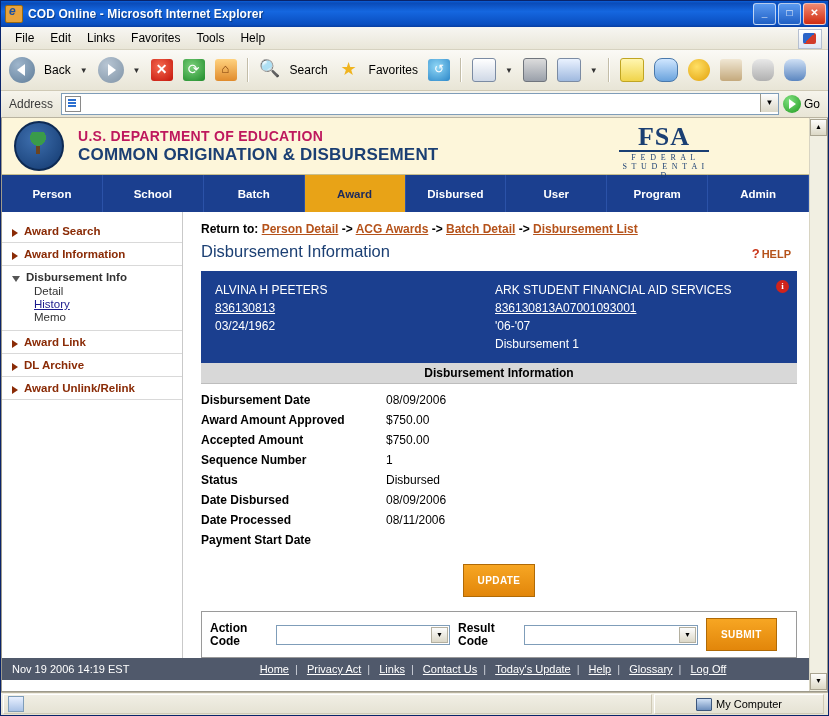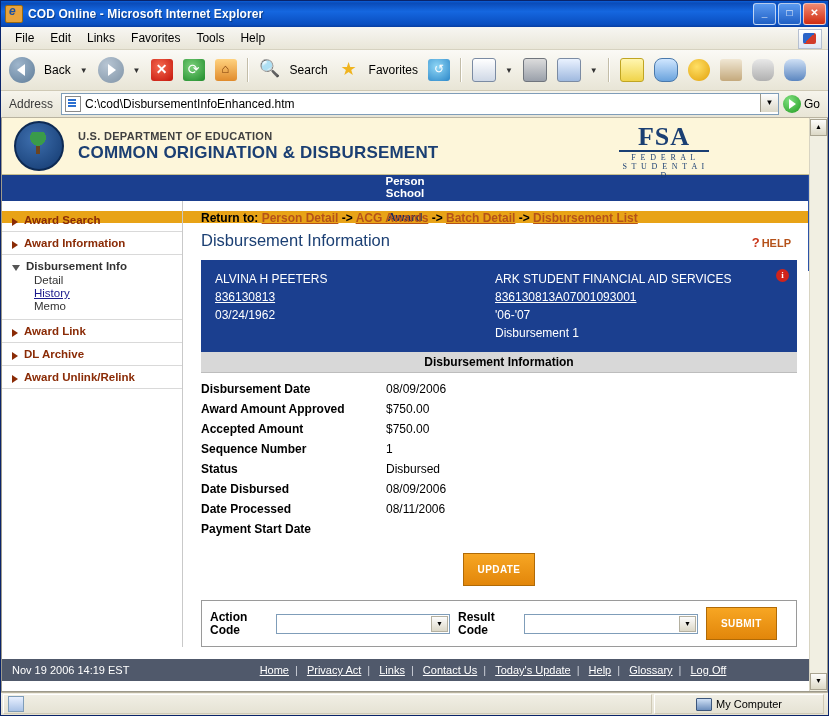--- a/index.html
+++ b/index.html
@@ -265,21 +265,21 @@
   .seal:after {
     content:"";
     position:absolute; left: 12px; top: 9px;
     width: 20px; height: 22px;
     background: radial-gradient(ellipse at 50% 35%, #3a9b4a 0 55%, transparent 56%), linear-gradient(#6b4420,#6b4420);
     background-size: 20px 16px, 4px 12px;
     background-position: 0 0, 8px 10px;
     background-repeat: no-repeat;
   }
   .cod-titles { margin-left: 14px; }
-  .cod-t1 { font-size: 11px; color: #404040; font-weight: bold; letter-spacing: .3px;}
+  .cod-t1 { font-size: 14px; color: #be185d; font-weight: bold; letter-spacing: .3px;}
   .cod-t2 { font-size: 17px; color: #1b3f73; font-weight: bold; letter-spacing: .2px; margin-top: 1px;}
   .fsa {
     position: absolute;
     right: 100px; top: 6px;
     text-align: center;
     width: 90px;
   }
   .fsa .fsa-word {
     font-size: 26px;
     font-weight: bold;
@@ -292,28 +292,27 @@
     font-size: 8px;
     letter-spacing: 1.4px;
     color: #1b3f73;
     font-family: "Liberation Serif", serif;
     border-top: 2px solid #1b3f73;
     padding-top: 1px;
   }
   .fsa .fsa-sub2 { font-size: 8px; letter-spacing: 1.4px; color:#1b3f73; font-family: "Liberation Serif", serif;}
   
   .navbar {
-    height: 26px;
+    height: 37px;
     background: #1b3f8f;
     display: flex;
     align-items: stretch;
     color: #fff;
     font-size: 11.5px;
     font-weight: bold;
-    flex-direction: column;
   }
   .navbar .navitem {
     flex: 1;
     display: flex;
     align-items: center;
     justify-content: center;
     border-right: 1px solid #2b52a8;
   }
   .navbar .navitem.active {
     background: #e8a317;
@@ -503,21 +502,20 @@
     line-height: 13px;
   }
   
   .footer {
     background: #50596b;
     color: #fff;
     font-size: 11px;
     display: flex;
     align-items: center;
     padding: 5px 10px;
-    margin-top: 12px;
   }
   .footer .stamp { width: 175px; }
   .footer .links {
     flex: 1;
     text-align: center;
   }
   .footer .links a {
     color: #fff;
     text-decoration: underline;
     padding: 0 6px;
@@ -644,21 +642,20 @@
     </div>
     <div class="tb-item">
       <span class="sq-ico" style="background:linear-gradient(180deg,#cfe0f5,#5b86c0);border-radius:8px;"></span>
     </div>
   </div>
 
   <div class="addressbar">
     <div class="addr-label">Address</div>
     <div class="addr-box">
       <span class="pg"></span>
-      <span>C:\cod\DisbursementInfoEnhanced.htm</span>
       <span class="addr-drop">▼</span>
     </div>
     <div class="go-btn">
       <span class="go-circ"></span>
       <span>Go</span>
     </div>
   </div>
 
   <div class="page-wrap">
     <div class="page">

